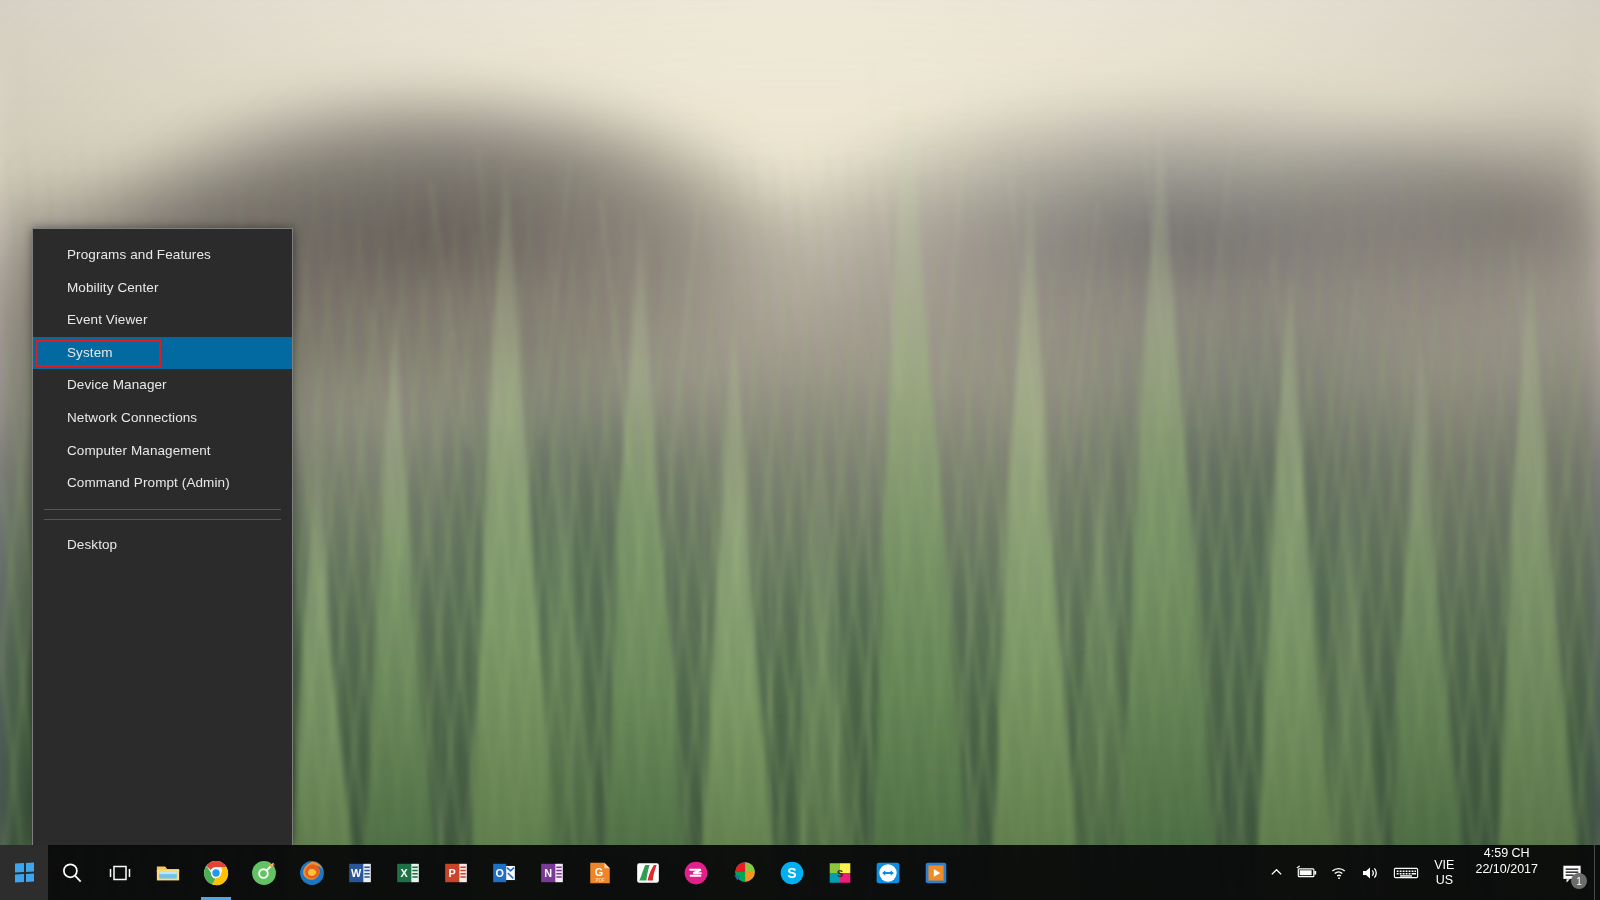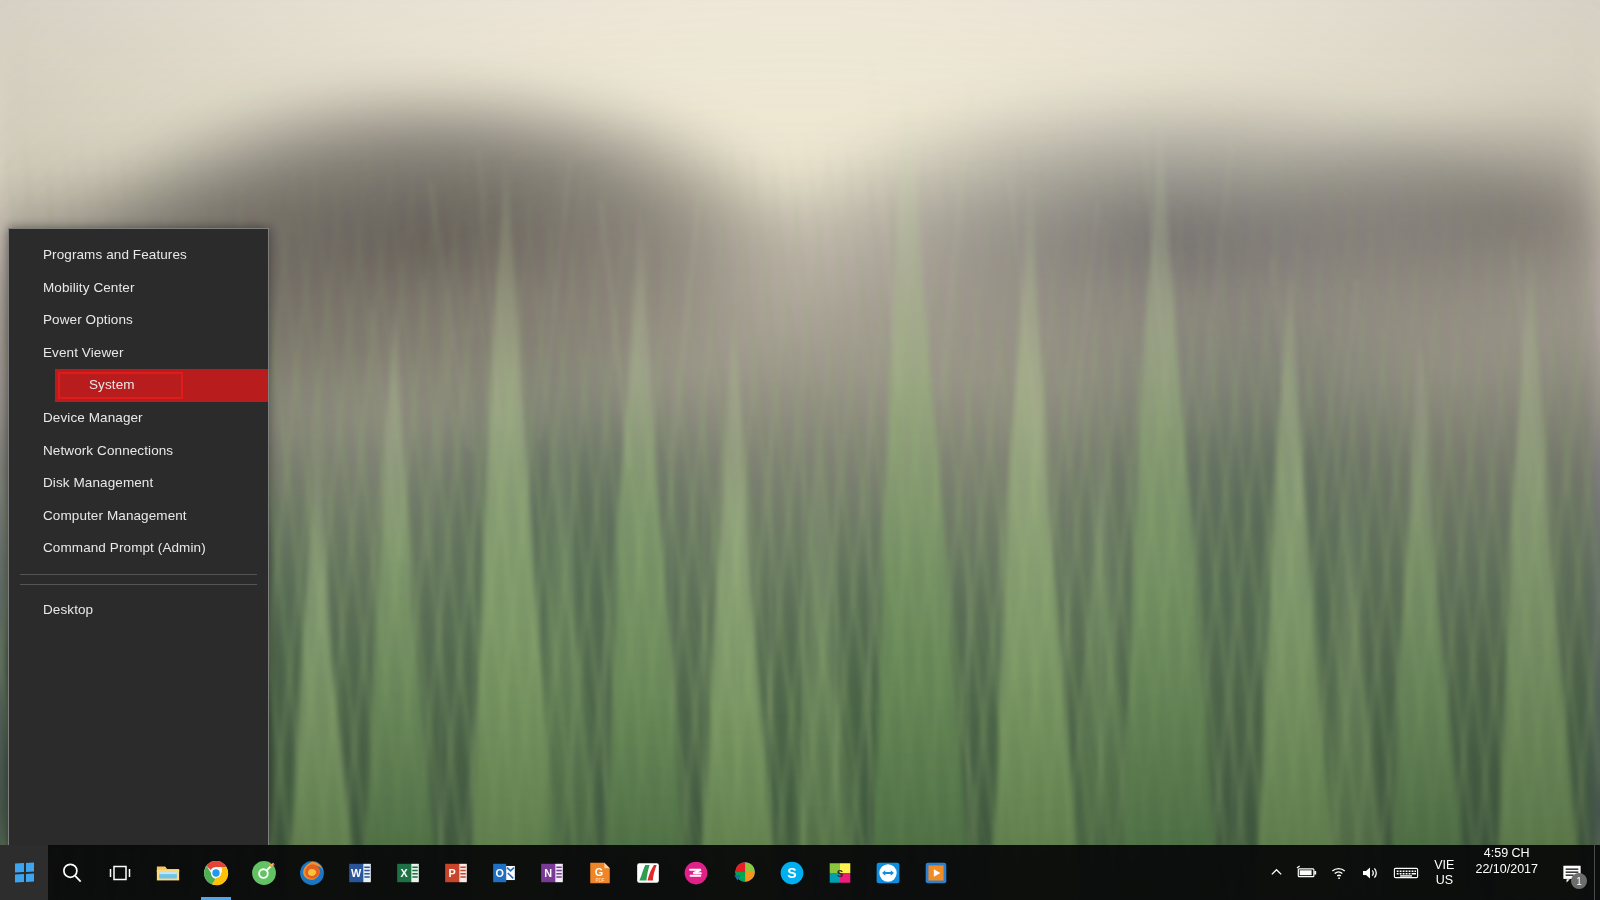--- a/index.html
+++ b/index.html
@@ -117,41 +117,41 @@
   .wp-spikes svg { width: 1600px; height: 900px; display: block; }
   
   .wp-soft {
     backdrop-filter: blur(1.4px);
     background: radial-gradient(ellipse 1100px 700px at 800px 430px, rgba(0,0,0,0) 40%, rgba(20,24,30,.18) 100%);
   }
 
   
   #winx-menu {
     position: absolute;
-    left: 8px; top: 228px;
+    left: 32px; top: 228px;
     width: 261px; height: 617px;
     background: #2b2b2b;
     border: 1px solid #7e7e7e;
     border-bottom: none;
     padding-top: 10px;
     z-index: 40;
     box-shadow: 0 0 10px rgba(0,0,0,.45);
   }
   .menu-item {
     position: relative;
     height: 32.6px;
     line-height: 32.6px;
     padding-left: 34px;
     color: #e8e8e8;
     font-size: 13.5px;
     white-space: nowrap;
     cursor: default;
     letter-spacing: .1px;
   }
-  .menu-item.selected { background: #b91c1c; margin-left: 46px; }
+  .menu-item.selected { background: #0369a1; }
   .menu-sep {
     height: 1px;
     background: #555;
     margin: 9px 11px 9px 11px;
   }
   .submenu-arrow {
     position: absolute;
     right: 16px; top: 0;
     height: 32.6px; line-height: 32.6px;
     font-size: 13px; color: #d8d8d8;
@@ -327,29 +327,27 @@
     </svg>
   </div>
 
   <div class="wp-layer wp-soft"></div>
 
   <div id="winx-menu">
 
     <div>
       <div class="menu-item"><span>Programs and Features</span></div>
       <div class="menu-item"><span>Mobility Center</span></div>
-      <div class="menu-item"><span>Power Options</span></div>
       <div class="menu-item"><span>Event Viewer</span></div>
       <div class="menu-item selected">
         <span>System</span>
         <div id="system-highlight"></div>
       </div>
       <div class="menu-item"><span>Device Manager</span></div>
       <div class="menu-item"><span>Network Connections</span></div>
-      <div class="menu-item"><span>Disk Management</span></div>
       <div class="menu-item"><span>Computer Management</span></div>
       <div class="menu-item"><span>Command Prompt (Admin)</span></div>
     </div>
 
     <div class="menu-sep"></div>
 
 
     <div class="menu-sep"></div>
 
     <div>

